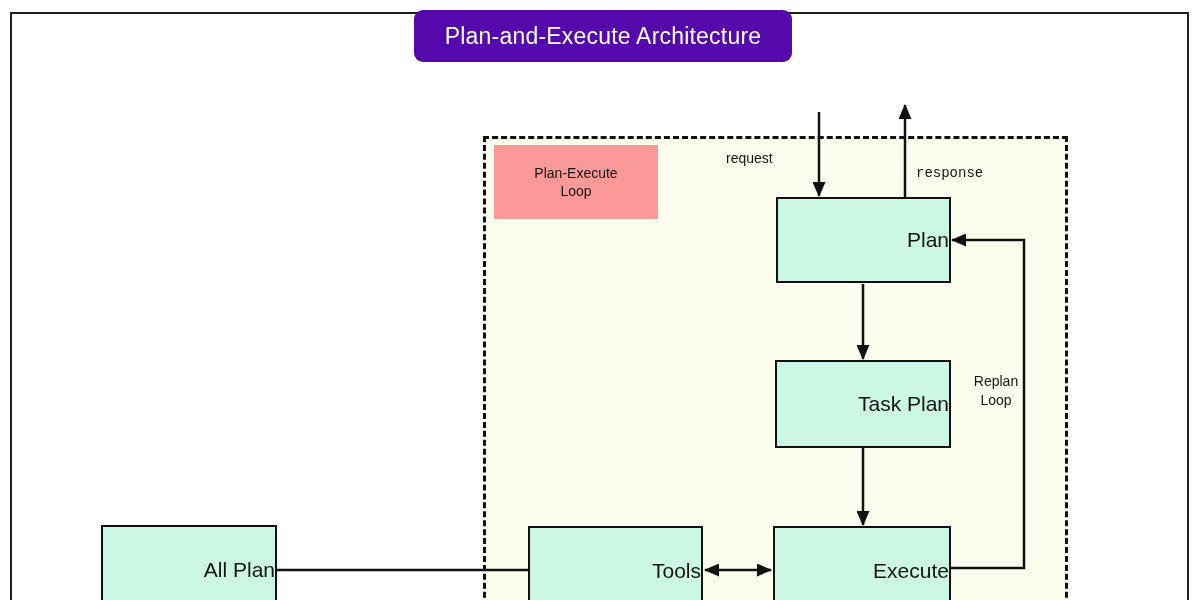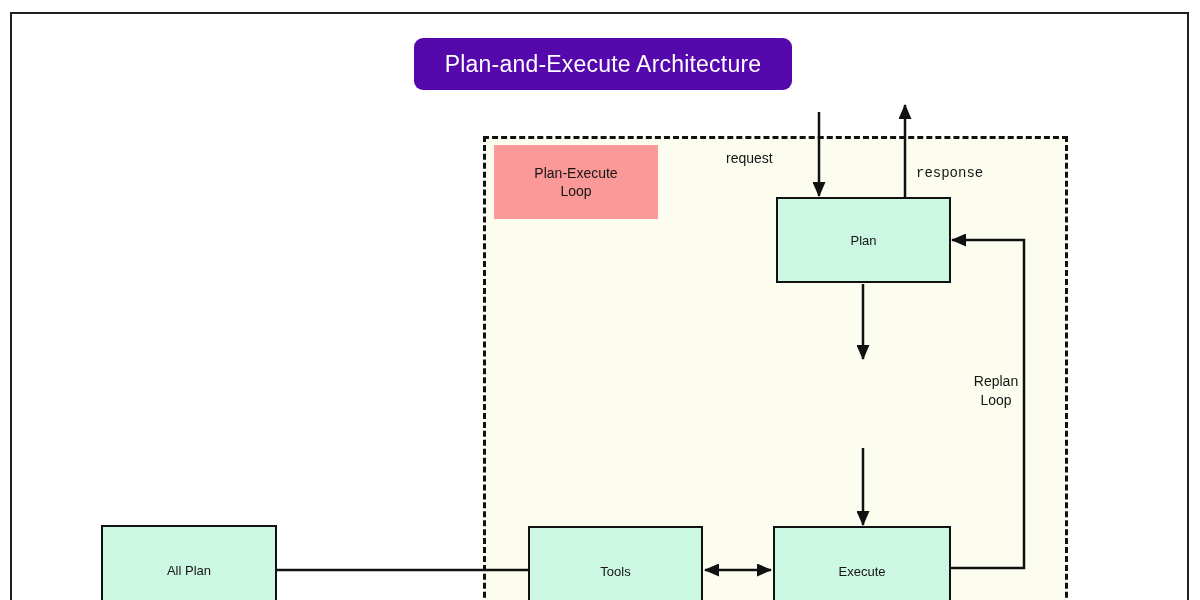--- a/index.html
+++ b/index.html
@@ -10,36 +10,36 @@
     font-family: "Liberation Sans", sans-serif; color: #151515;
   }
   .outer-frame {
     position: absolute; left: 10px; top: 12px; width: 1179px; height: 700px;
     border: 2px solid #1f1f1f; background: #ffffff;
   }
   .title-box {
     position: absolute; left: 414px; top: 10px; width: 378px; height: 52px;
     background: var(--title-bg, #5509AC); color: var(--title-text, #ffffff);
     border-radius: 9px; display: flex; align-items: center; justify-content: center;
-    font-size: 23px; letter-spacing: 0.2px; margin-top: 28px;
+    font-size: 23px; letter-spacing: 0.2px;
   }
   .loop-box {
     position: absolute; left: 483px; top: 136px; width: 585px; height: 560px;
     background: var(--loop-bg, #FCFDEF); border: 3px dashed #111111;
   }
   .loop-label {
     position: absolute; left: 494px; top: 145px; width: 164px; height: 74px;
     background: var(--loop-label-bg, #FB9898);
     display: flex; flex-direction: column; align-items: center; justify-content: center;
     font-size: 14px; line-height: 1.3; text-align: center;
   }
   .node {
     position: absolute; background: var(--node-fill, #CCF7E2);
-    border: 2px solid #111111; display: flex; align-items: center; justify-content: center;
-    font-size: 13px;
+    border: 2px solid #111111; display: flex; align-items: center; justify-content: flex-end;
+    font-size: 21px;
   }
   #node-plan      { left: 776px; top: 197px; width: 175px; height: 86px; }
   #node-task-plan { left: 775px; top: 360px; width: 176px; height: 88px; }
   #node-execute   { left: 773px; top: 526px; width: 178px; height: 90px; }
   #node-tools     { left: 528px; top: 526px; width: 175px; height: 90px; }
   #node-all-data  { left: 101px; top: 525px; width: 176px; height: 90px; }
   .edge-label { position: absolute; font-size: 14px; }
   #label-request  { left: 726px; top: 150px; }
   #label-response { left: 916px; top: 165px; font-family: Liberation Mono, monospace; }
   #label-replan   { left: 952px; top: 372px; width: 88px; text-align: center; line-height: 1.35; }
@@ -58,20 +58,23 @@
 
   <div class="loop-box"></div>
 
   <div class="loop-label">
     <span>Plan-Execute</span>
     <span>Loop</span>
   </div>
 
   <div class="node" id="node-plan">
     <span>Plan</span>
+  </div>
+  <div class="node" id="node-task-plan">
+    <span>Task Plan</span>
   </div>
   <div class="node" id="node-execute">
     <span>Execute</span>
   </div>
   <div class="node" id="node-tools">
     <span>Tools</span>
   </div>
   <div class="node" id="node-all-data">
     <span>All Plan</span>
   </div>

